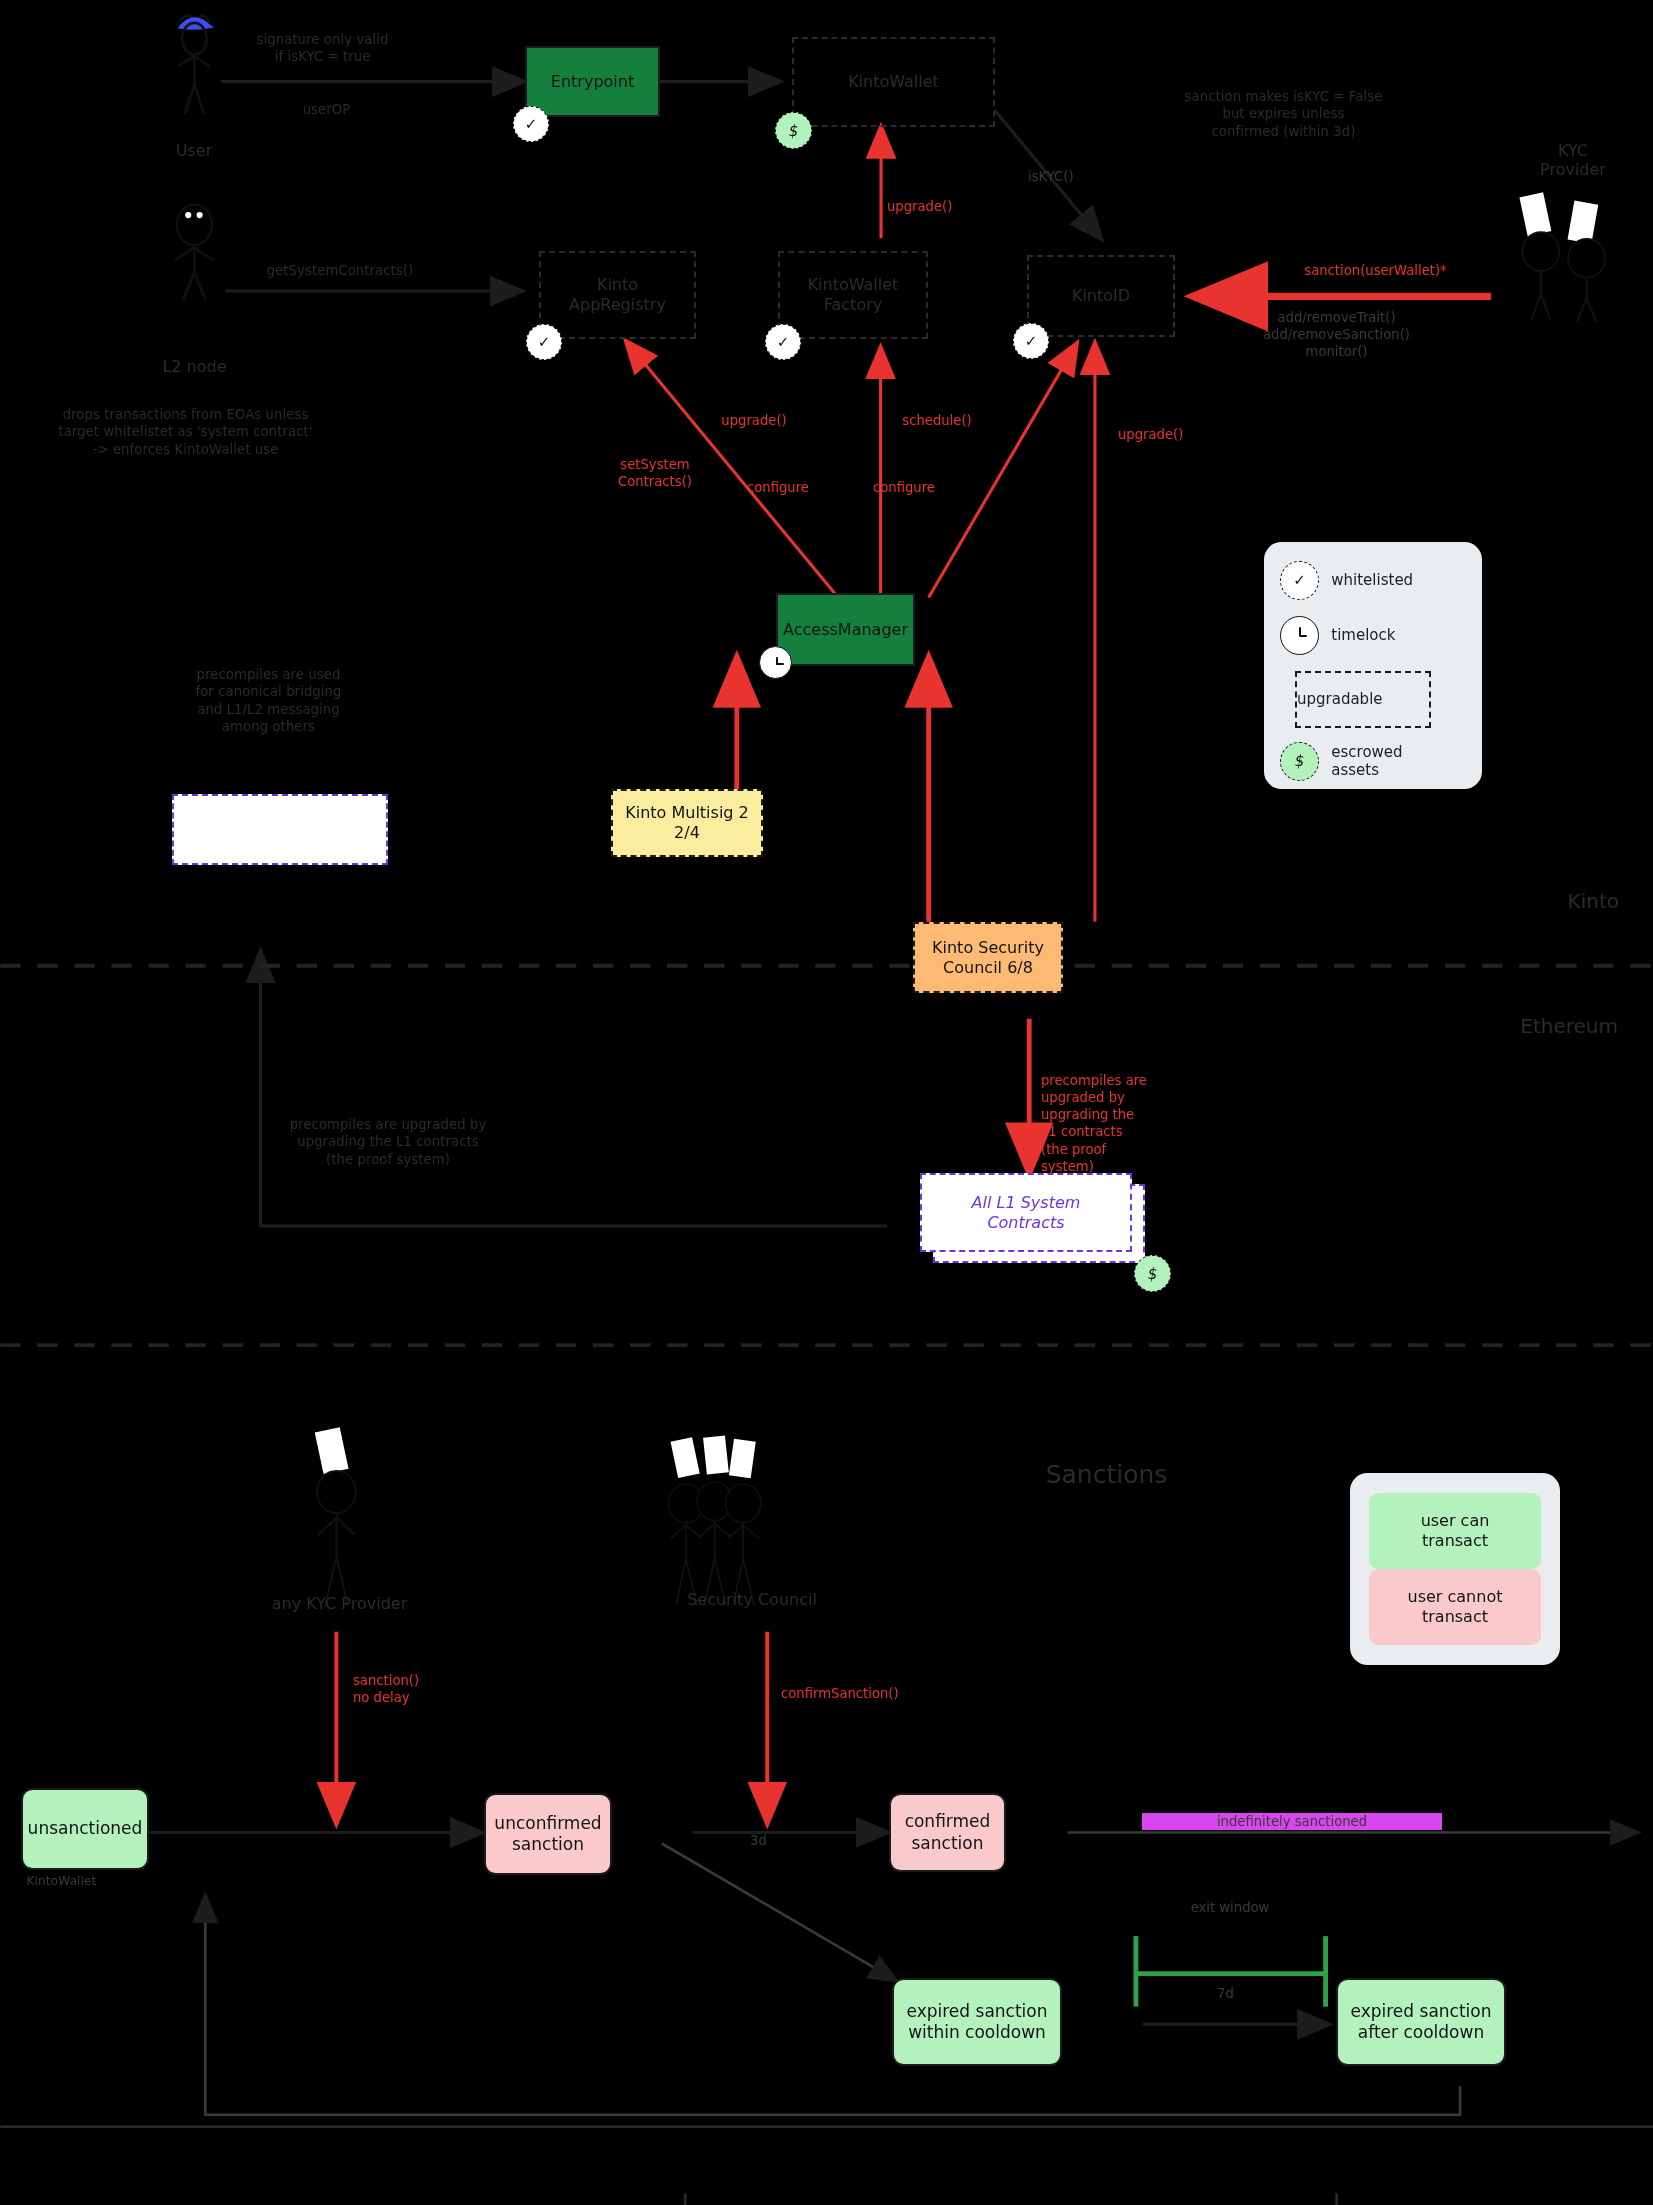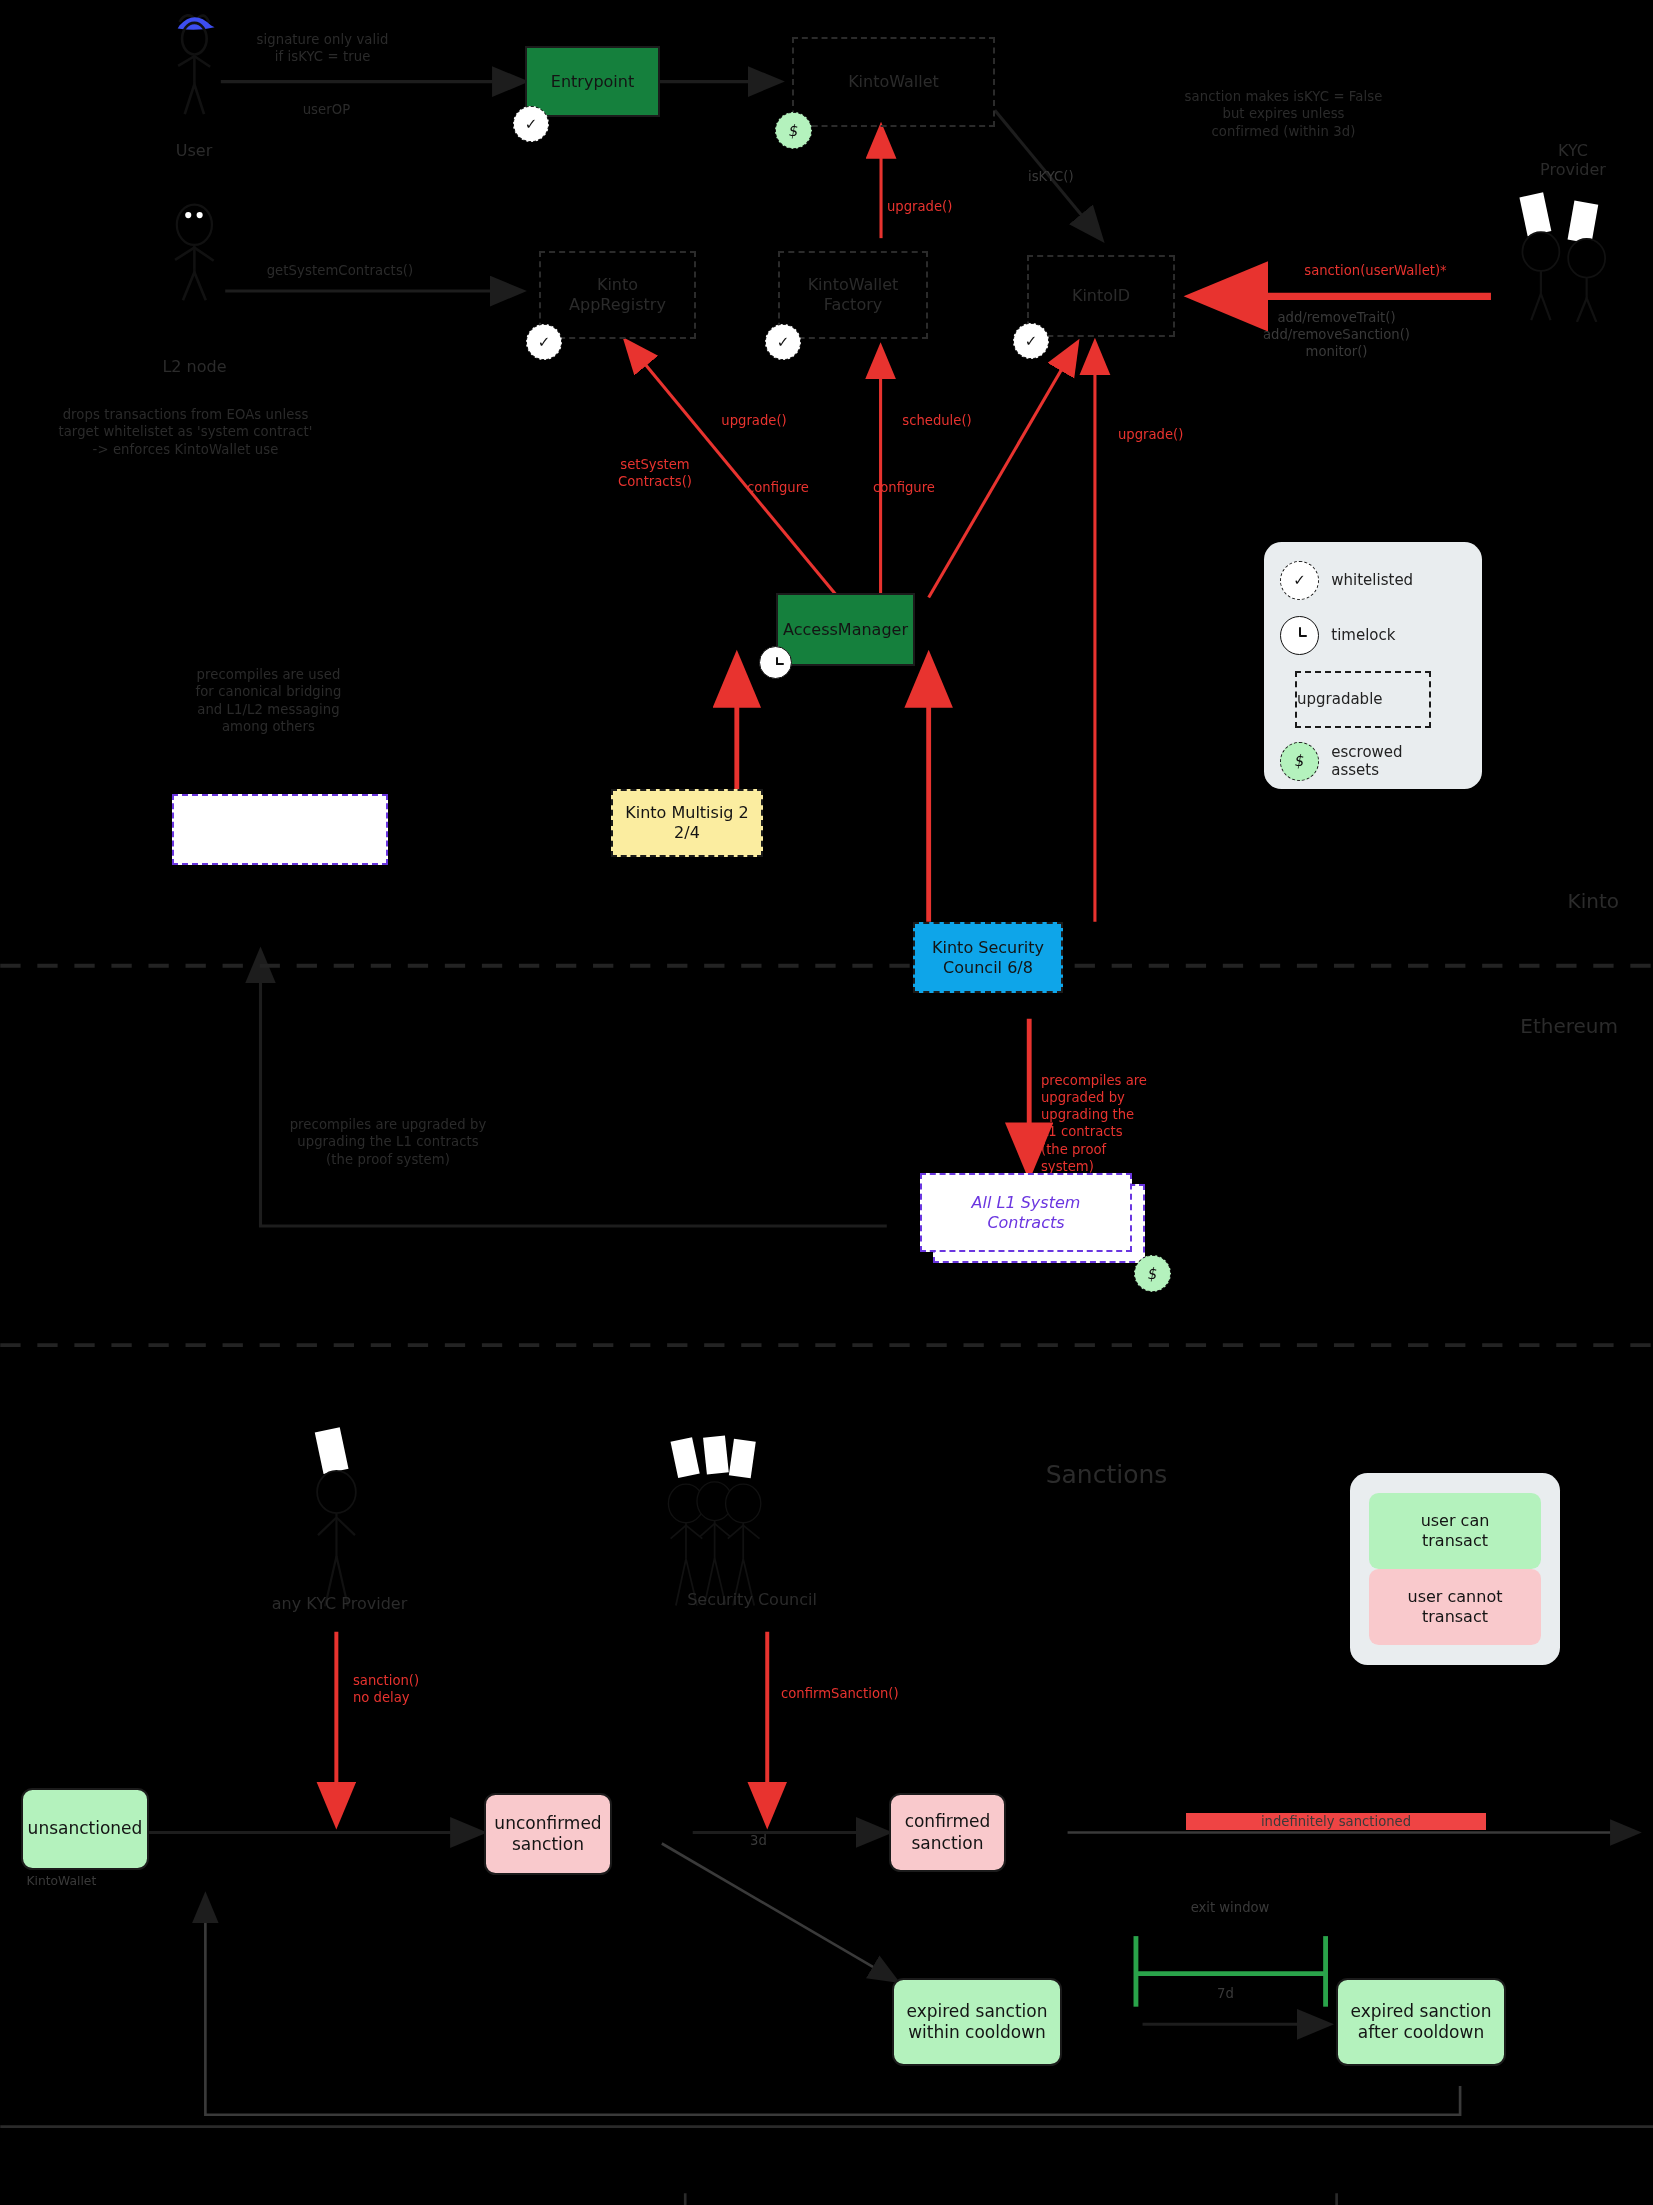--- a/index.html
+++ b/index.html
@@ -74,21 +74,21 @@
     background:transparent;
     border:2.2px dashed #2b2b2b;
     color:#2b2b2b;
   }
   .box-yellow{
     background:#fbeda0;
     border:2.2px dashed #1b1b1b;
     color:#141414;
   }
   .box-pink{
-    background:#0ea5e9;
+    background:#fdba74;
     border:2.2px dashed #1b1b1b;
     color:#141414;
   }
   .box-purple{
     background:#ffffff;
     border:2.2px dashed #6b36e0;
     color:#6b36e0;
     font-style:italic;
   }
   .stack-shadow{
@@ -416,21 +416,21 @@
   <div class="abs box state state-pink" style="left:889px;top:1793px;width:117px;height:79px;">confirmed
 sanction</div>
 
   <div class="abs box state state-green" style="left:892px;top:1978px;width:170px;height:88px;">expired sanction
 within cooldown</div>
 
   <div class="abs box state state-green" style="left:1336px;top:1978px;width:170px;height:88px;">expired sanction
 after cooldown</div>
 
   <div class="abs graylbl" style="left:750px;top:1832px;width:53px;">3d</div>
-  <div class="abs graylbl" style="left:1186px;top:1813px;width:300px;text-align:center;background:#ef4444;">indefinitely sanctioned</div>
+  <div class="abs graylbl" style="left:1142px;top:1813px;width:300px;text-align:center;background:#d946ef;">indefinitely sanctioned</div>
   <div class="abs graylbl" style="left:1217px;top:1985px;width:53px;">7d</div>
 
   <div class="abs graylbl" style="left:1142px;top:1899px;width:176px;text-align:center;">exit window</div>
 
   <div class="abs legend" style="left:1350px;top:1473px;width:210px;height:192px;padding:20px 19.4px;display:flex;flex-direction:column;justify-content:space-between;">
     <div class="legend-chip state-green" style="height:77px;">user can
 transact</div>
     <div class="legend-chip state-pink" style="height:77px;">user cannot
 transact</div>
   </div>

